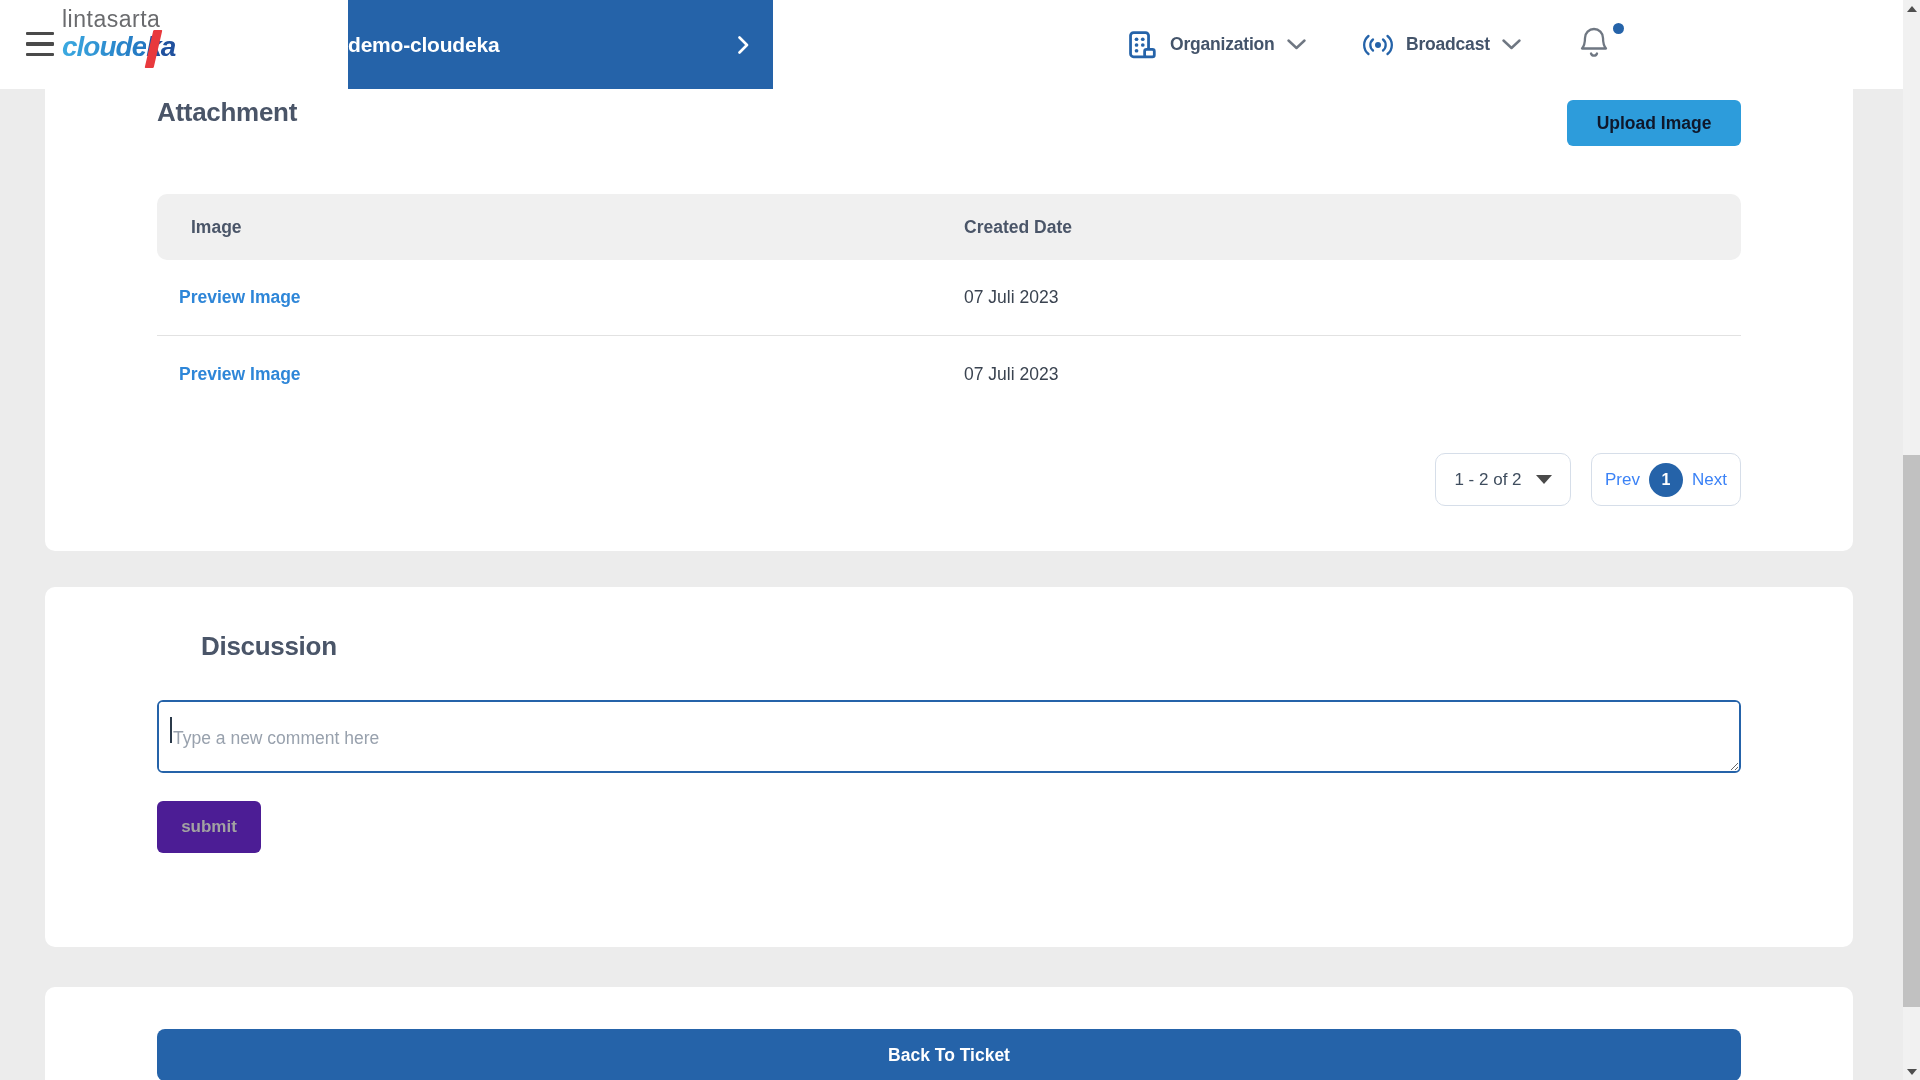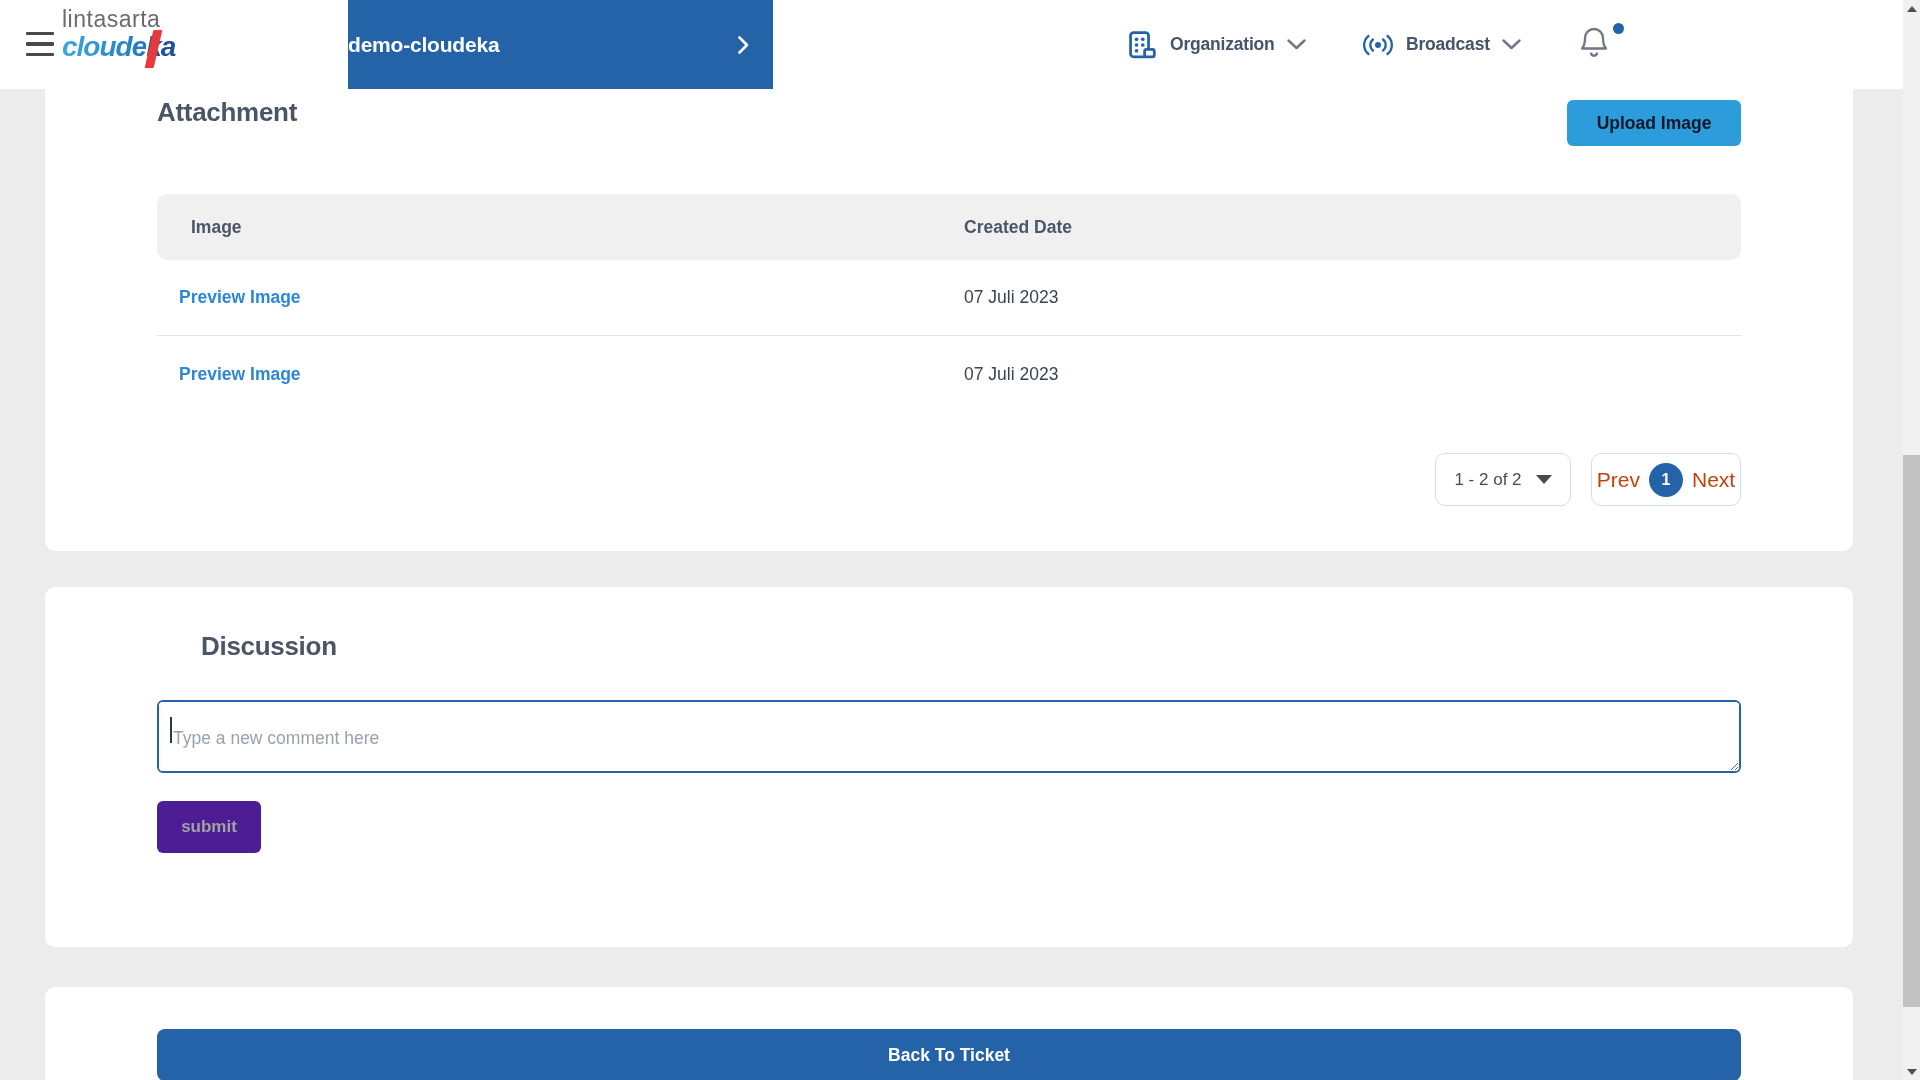--- a/index.html
+++ b/index.html
@@ -58,21 +58,21 @@
   .trow.sep { border-bottom:1px solid #E2E2E2; }
   .cell-link { margin-left:22px; font-size:17.5px; font-weight:bold; color:#2E86D8; text-decoration:none; cursor:pointer;text-align:right; }
   .cell-date { position:absolute; left:807px; font-size:17.5px; color:#3A4350; }
 
   .pagination { position:absolute; right:112px; top:364px; display:flex; gap:20px;margin-left:20px; }
   .pill { height:53px; background:#fff; border:1.5px solid #D6DEE9; border-radius:10px; display:flex; align-items:center; justify-content:center; }
   .pill-range { width:136px; gap:14px; cursor:pointer; }
   .pill-range .rng { font-size:17px; color:#3F4D5E; }
   .tri-down { width:0; height:0; border-left:8px solid transparent; border-right:8px solid transparent; border-top:9px solid #4A4A4A; }
   .pill-pager { width:150px; gap:9px; }
-  .pager-txt { font-size:21px; color:#c2410c; cursor:pointer; }
+  .pager-txt { font-size:17px; color:#3b82f6; cursor:pointer; }
   .page-circle { width:34px; height:34px; border-radius:50%; background:#2563A9; color:#fff; font-size:16px; font-weight:bold;
     display:flex; align-items:center; justify-content:center; cursor:pointer; }
 
   .ta-wrap { position:absolute; left:112px; top:113px; width:1584px; height:73px; }
   .comment-box { width:100%; height:100%; border:2px solid #2563A9; border-radius:6px; resize:both;
     font-family:inherit; font-size:17.5px; color:#333; padding:26px 14px; outline:none; }
   .comment-box::placeholder { color:#98A1AD; opacity:1; }
   .caret { position:absolute; left:13px; top:17px; width:1.5px; height:26px; background:#2B3A4A; pointer-events:none; }
 
   .btn-submit { position:absolute; left:112px; top:214px; width:104px; height:52px; background:#4c1d95; color:#A2A2A2;

